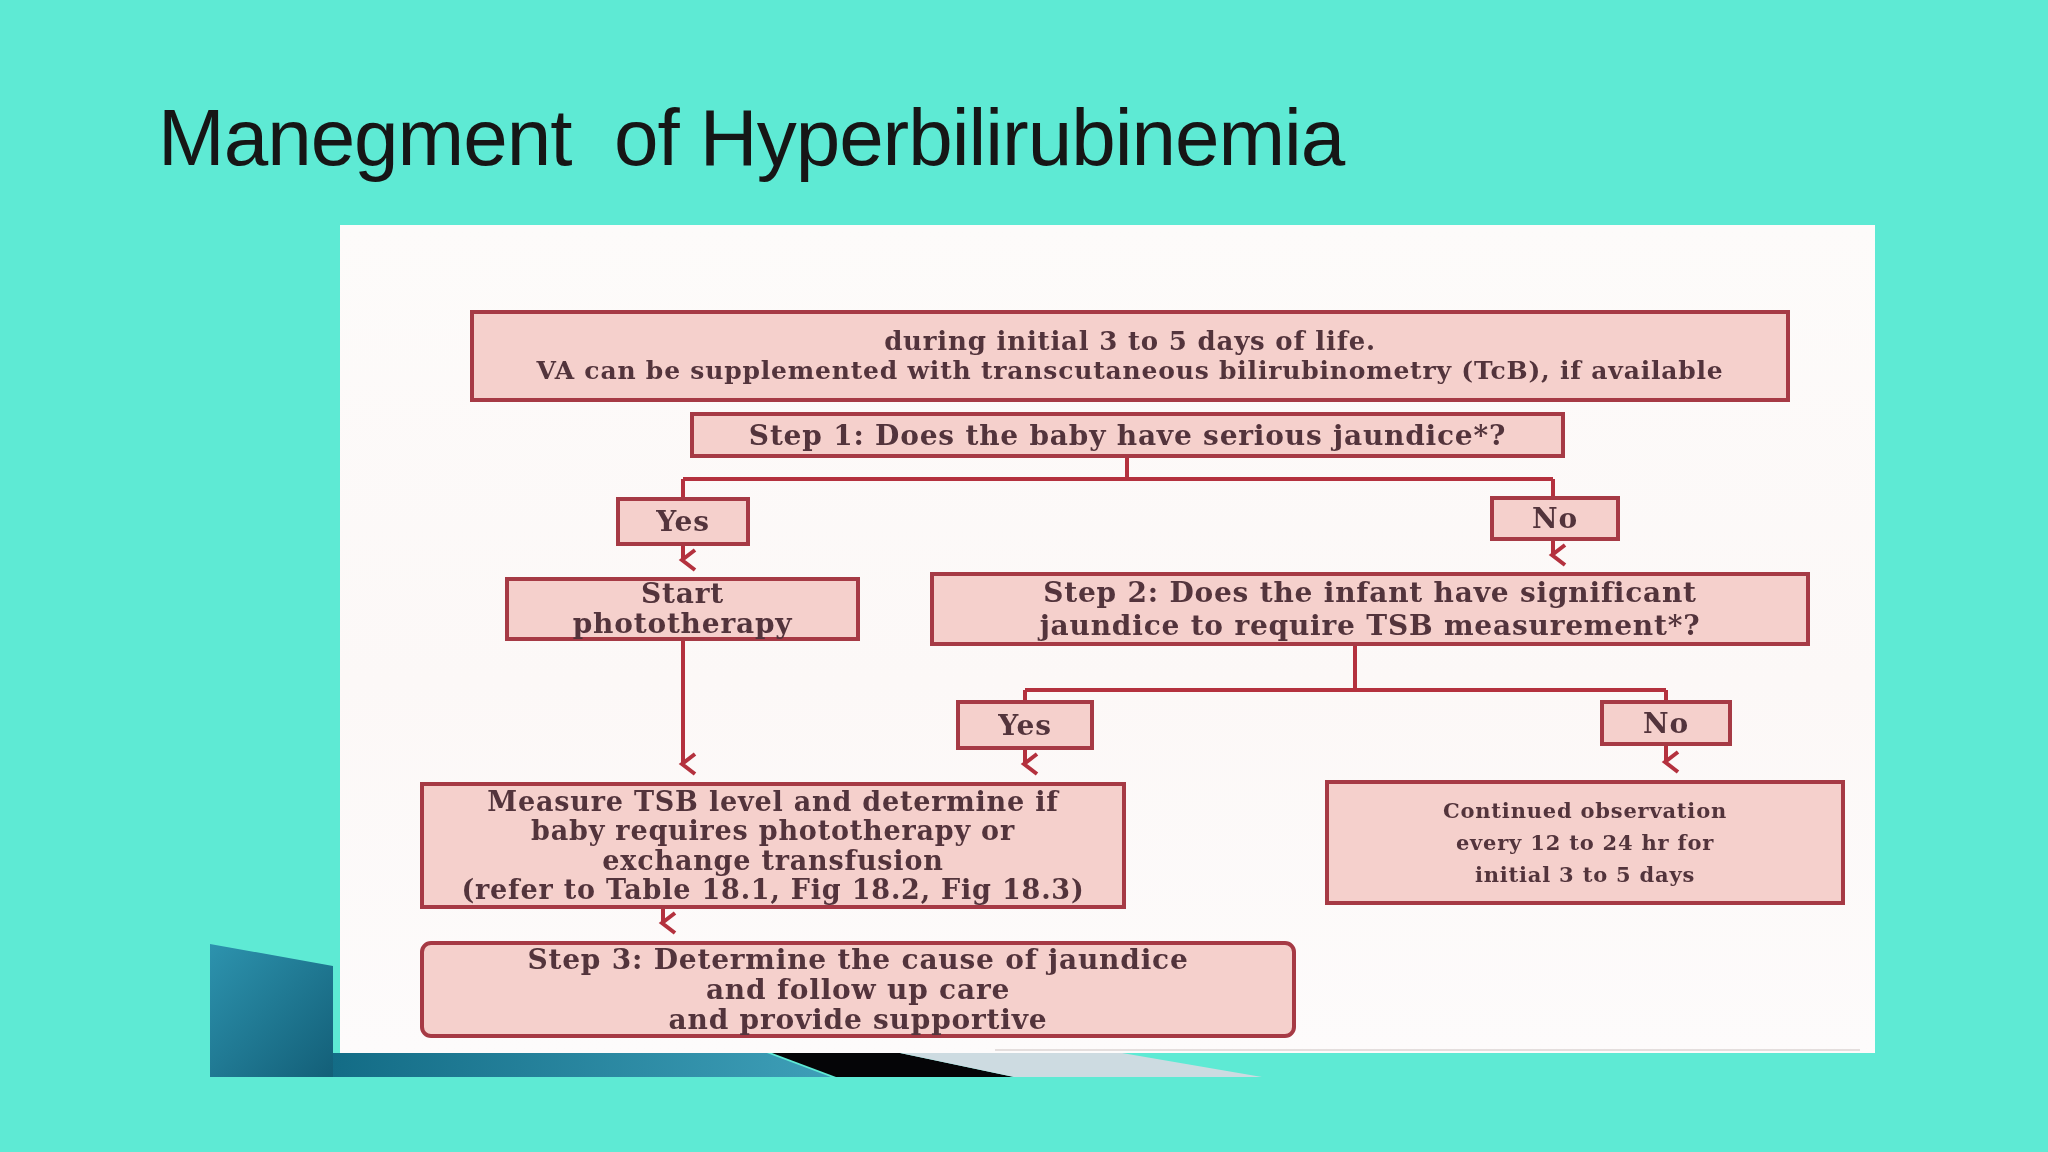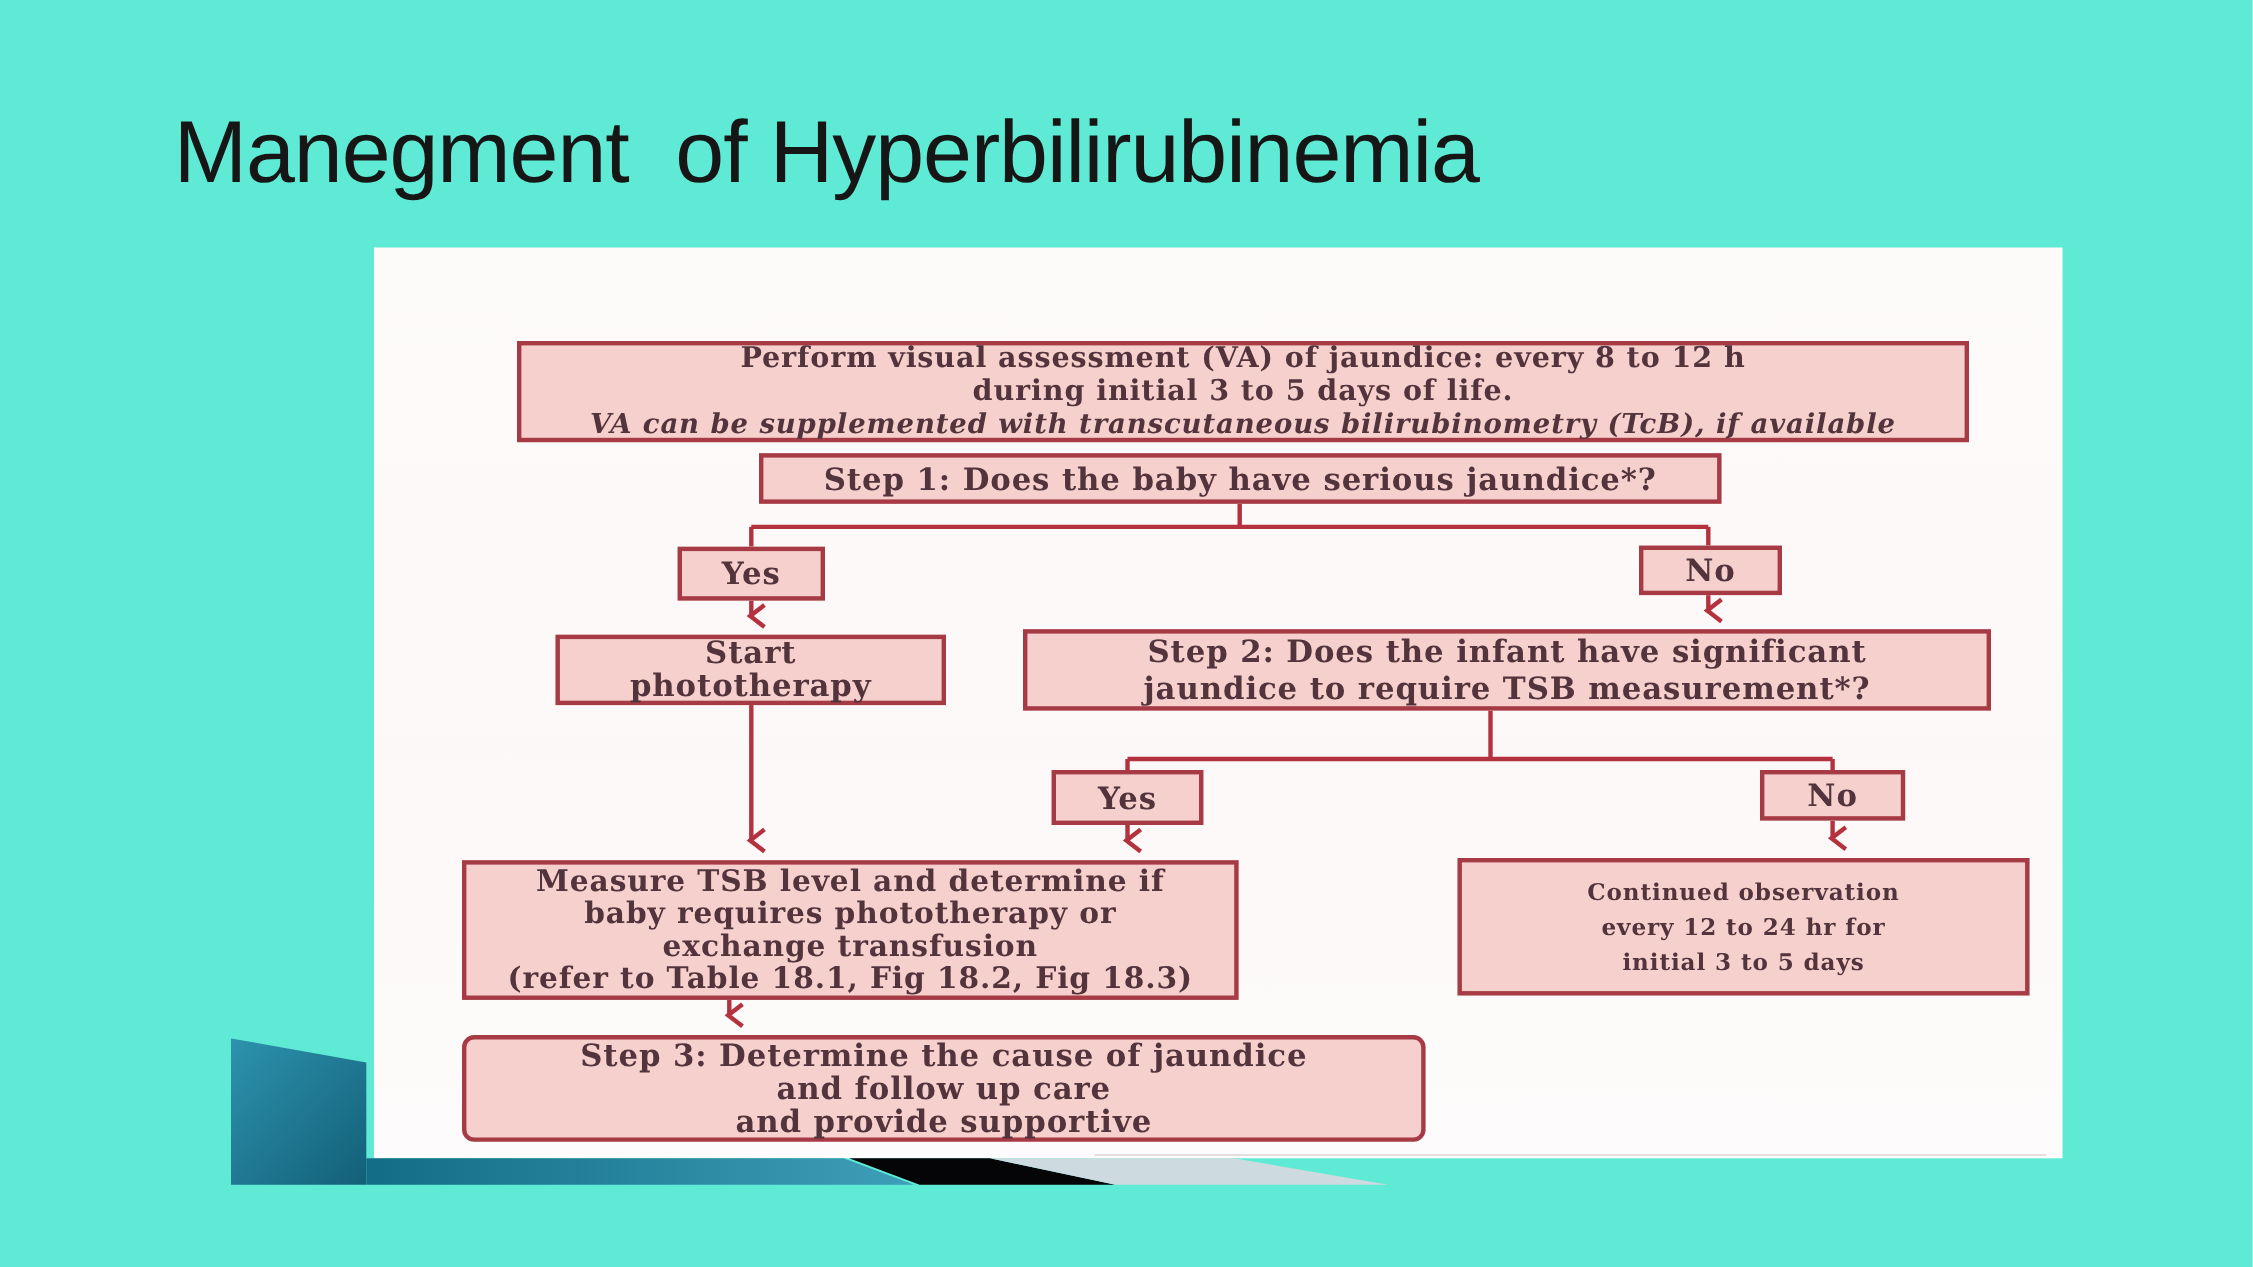--- a/index.html
+++ b/index.html
@@ -24,21 +24,21 @@
   .fbox{
     position:absolute;box-sizing:border-box;
     background:#f5d0cc;border:4px solid #a63a45;
     color:#53343c;text-align:center;
     font-family:"DejaVu Serif",serif;font-weight:bold;
     display:flex;flex-direction:column;justify-content:center;
     letter-spacing:0.8px;
   }
   .fbox .ln{display:block;}
   .box-va{left:470px;top:310px;width:1320px;height:92px;font-size:26px;line-height:30px;}
-  .box-va .italic-ln{font-style:italic;font-size:25px;}
+  .box-va .italic-ln{font-size:25px;}
   .box-step1{left:690px;top:412px;width:875px;height:46px;font-size:28px;}
   .box-yes1{left:616px;top:497px;width:134px;height:49px;font-size:28px;}
   .box-no1{left:1490px;top:496px;width:130px;height:45px;font-size:28px;}
   .box-photo{left:505px;top:577px;width:355px;height:64px;font-size:28px;line-height:30px;}
   .box-step2{left:930px;top:572px;width:880px;height:74px;font-size:28px;line-height:33px;}
   .box-yes2{left:956px;top:700px;width:138px;height:50px;font-size:28px;}
   .box-no2{left:1600px;top:700px;width:132px;height:46px;font-size:28px;}
   .box-measure{left:420px;top:782px;width:706px;height:127px;font-size:27px;line-height:29.5px;}
   .box-observe{left:1325px;top:780px;width:520px;height:125px;font-size:21px;line-height:32px;}
   .box-step3{left:420px;top:941px;width:876px;height:97px;font-size:28px;line-height:30px;border-radius:11px;}
@@ -90,21 +90,20 @@
 
     <line class="faint-line" x1="995" y1="1050" x2="1860" y2="1050"></line>
 
     <polygon points="210,944 333,966 333,1077 210,1077" fill="url(#tealFlag)"></polygon>
     <polygon points="333,1053 767,1053 831,1077 333,1077" fill="url(#tealBar)"></polygon>
     <polygon points="772,1053 900,1053 1014,1077 836,1077" fill="#050507"></polygon>
     <polygon points="900,1053 1122,1053 1262,1077 1014,1077" fill="#cddbe1"></polygon>
   </svg>
 
   <div class="fbox box-va">
-    <span class="ln">Perform visual assessment (VA) of jaundice: every 8 to 12 h</span>
     <span class="ln">during initial 3 to 5 days of life.</span>
     <span class="ln italic-ln">VA can be supplemented with transcutaneous bilirubinometry (TcB), if available</span>
   </div>
 
   <div class="fbox box-step1">
     <span class="ln">Step 1: Does the baby have serious jaundice*?</span>
   </div>
 
   <div class="fbox box-yes1">
     <span class="ln">Yes</span>

